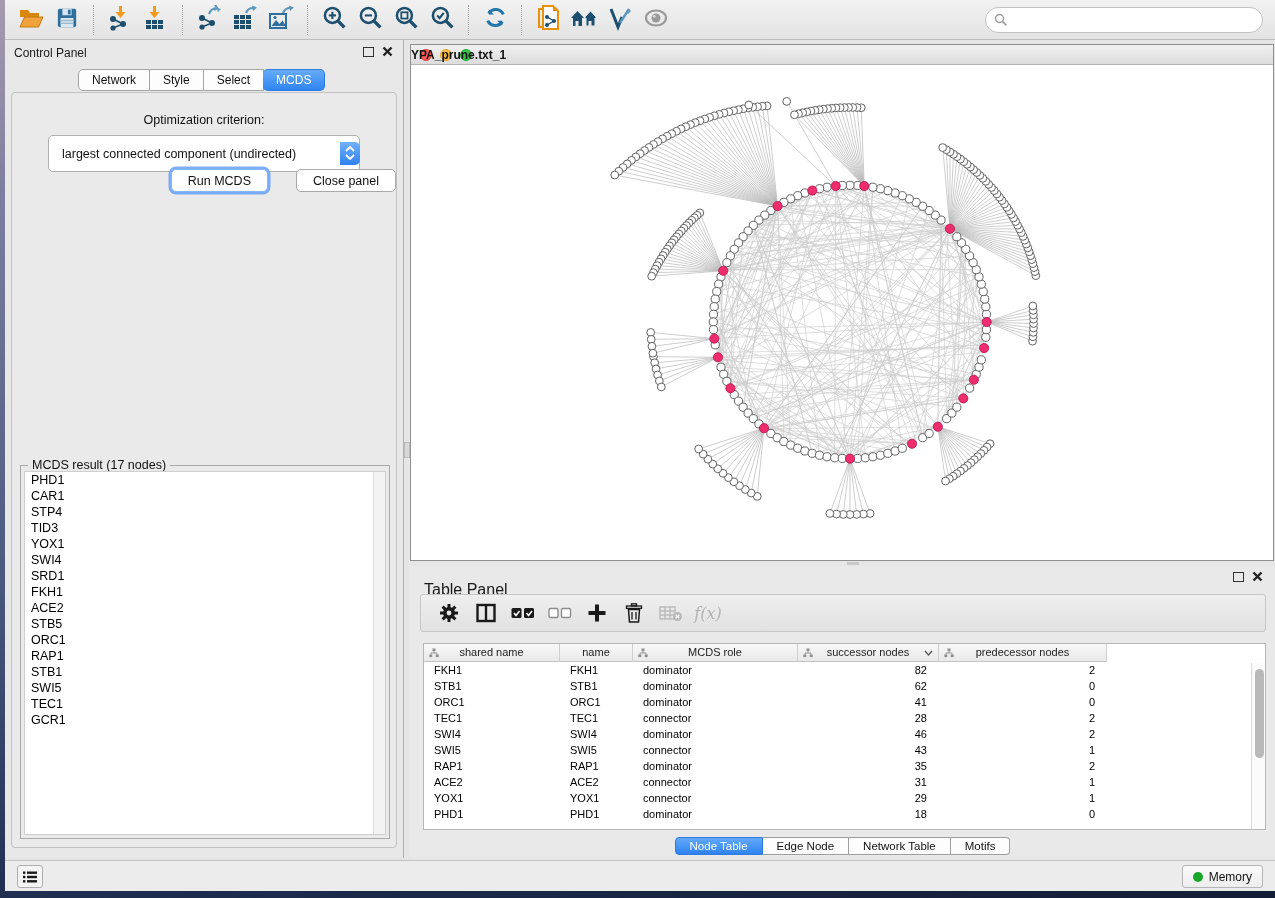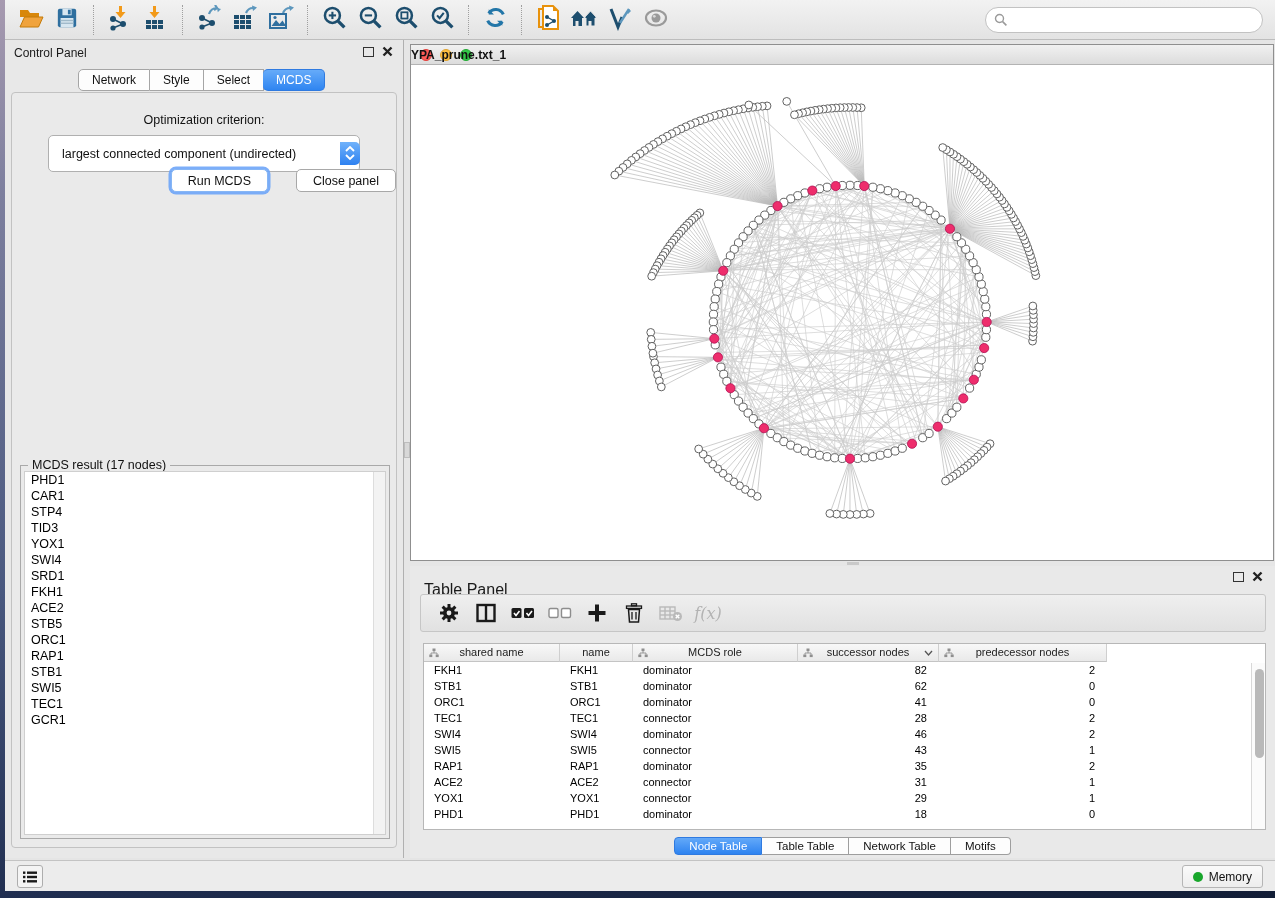--- a/index.html
+++ b/index.html
@@ -1247,21 +1247,21 @@
             <div class="tcell c3 num">18</div>
             <div class="tcell c4 num">0</div>
           </div>
         </div>
       <div class="tv-scroll">
           <div class="tv-thumb"></div>
         </div>
     </div>
     <div class="tp-tabs">
       <span class="tp-tab first active">Node Table</span>
-      <span class="tp-tab">Table Table</span>
+      <span class="tp-tab">Edge Node</span>
       <span class="tp-tab">Network Table</span>
       <span class="tp-tab last">Motifs</span>
     </div>
   </div>
 
   <div class="statusbar">
     <span class="listbtn">
       <svg width="16" height="14" viewBox="0 0 16 14">
           <g fill="#1a1a1a">
             <rect x="1" y="1.5" width="2.4" height="2.4"></rect>

